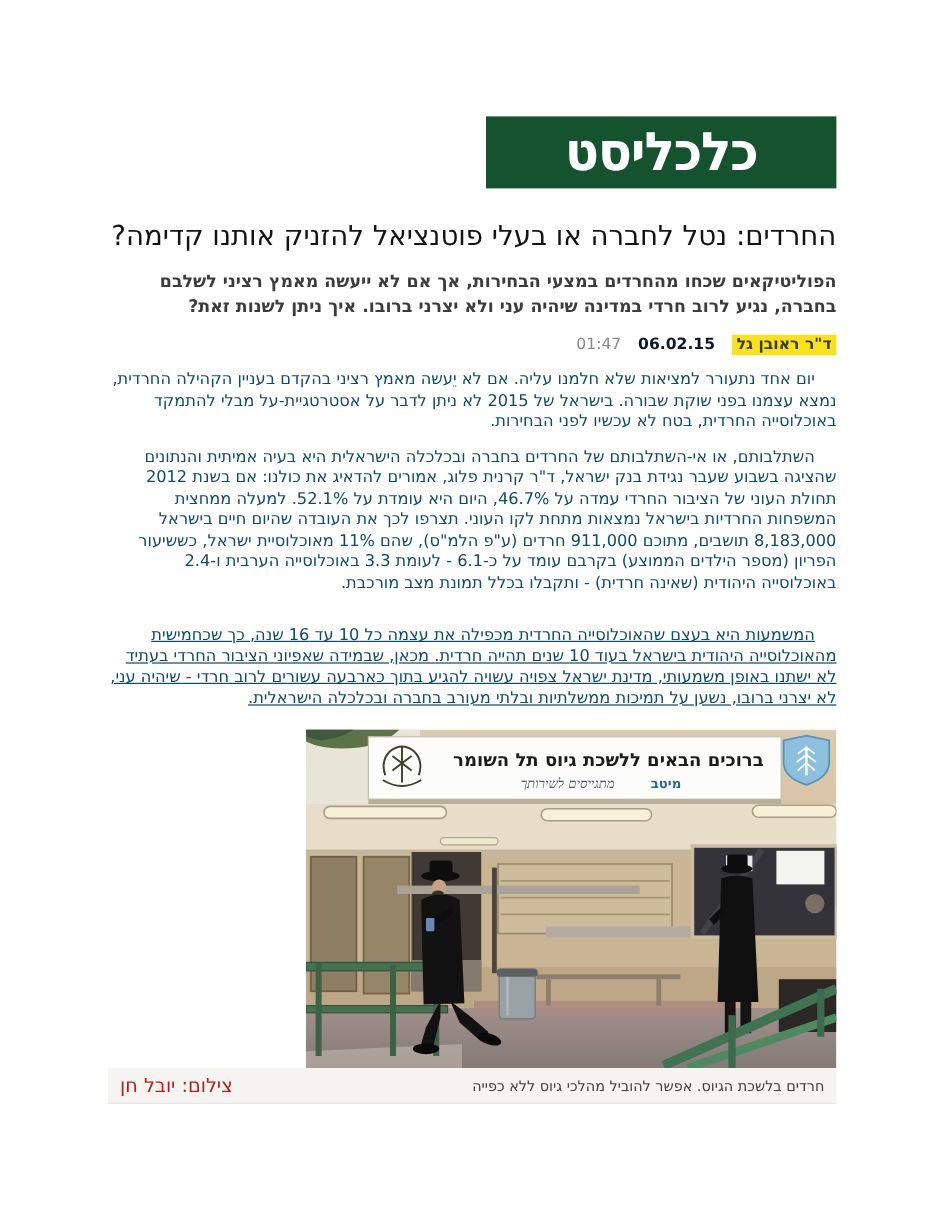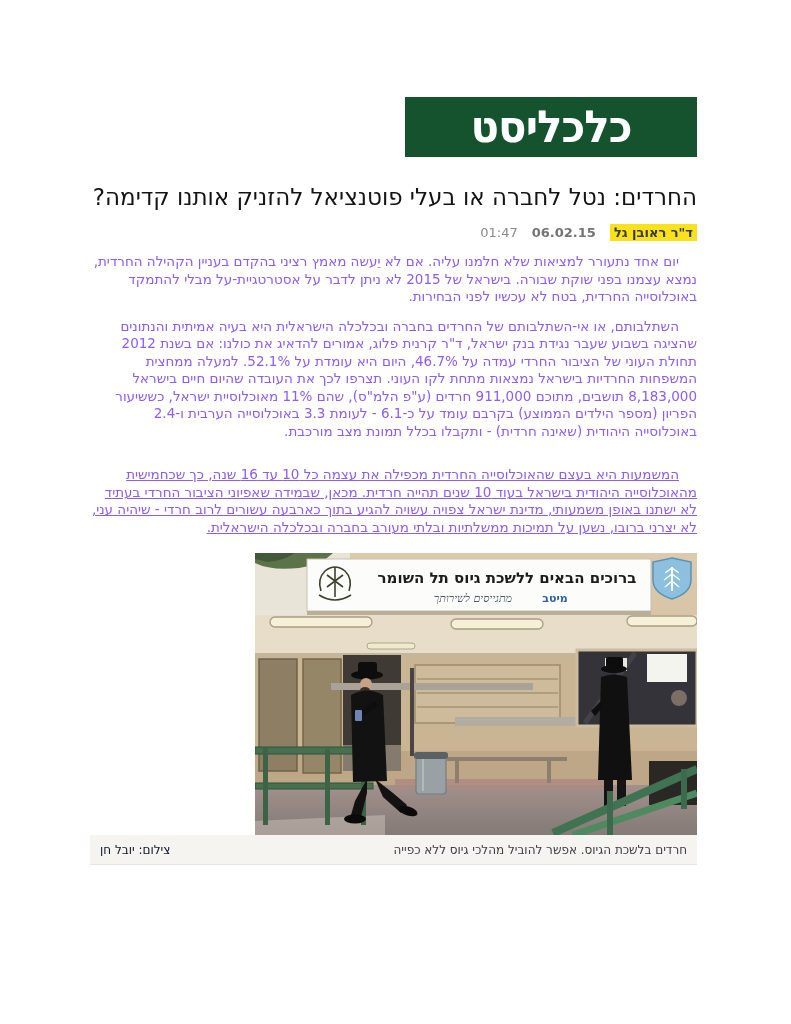--- a/index.html
+++ b/index.html
@@ -12,47 +12,48 @@
   .logo{display:flex;align-items:center;justify-content:center;
     width:292px;height:60px;margin-top:97px;text-decoration:none;cursor:pointer;}
   .logo span{color:#fff;font-weight:bold;font-size:42px;letter-spacing:-1px;line-height:1;transform:scaleY(1.05);}
   
   h1.headline{margin:26px 0 0 0;font-size:23px;line-height:29px;font-weight:normal;color:#141414;text-align:right;}
   
   .subhead{margin:13px 0 0 0;font-size:14.5px;line-height:21px;font-weight:bold;color:#3c3c3c;text-align:right;}
   
   .byline{margin-top:12px;text-align:left;font-size:13px;display:flex;flex-direction:row;justify-content:flex-start;gap:14px;align-items:baseline;}
   .byline .author{font-weight:bold;color:#3a3a3a;padding:1px 4px;cursor:pointer;}
-  .byline .date{font-weight:bold;color:#737373;direction:ltr;}
+  .byline .date{font-weight:bold;color:#0f172a;direction:ltr;}
   .byline .time{color:#8a8a8a;direction:ltr;}
   
-  .body-para{margin:12px 0 0 0;font-size:13.5px;line-height:17.5px;color:#8b5cf6;text-align:right;text-indent:18px;}
+  .body-para{margin:12px 0 0 0;font-size:13.5px;line-height:17.5px;color:#0c4a6e;text-align:right;text-indent:18px;}
   .body-para.spaced{margin-top:26px;text-decoration:underline;}
   
   figure.photo{margin:17px 0 0 0;width:442px;height:282px;position:relative;}
   figure.photo svg{display:block;}
   .caption-bar{width:607px;height:30px;background:#f5f4f1;border-bottom:1px solid #e7e6e2;
     display:flex;justify-content:space-between;align-items:center;box-sizing:border-box;padding:0 10px;}
   .caption-bar .caption{font-size:12px;color:#404040;}
-  .caption-bar .credit{font-size:12px;color:#0f172a;}
+  .caption-bar .credit{font-size:16px;color:#b91c1c;}
   .sign-text1{font-family:"DejaVu Sans",sans-serif;font-weight:bold;font-size:15px;fill:#1c1c1c;}
   .sign-brand{font-family:"DejaVu Sans",sans-serif;font-weight:bold;font-size:11px;fill:#2a5fa8;}
   .sign-script{font-family:"DejaVu Serif",serif;font-style:italic;font-size:11px;fill:#4e5a68;}
 </style>
 </head>
 <body>
 
 <div class="content">
 
   <a class="logo" style="background:#14532d;">
     <span>כלכליסט</span>
   </a>
 
   <h1 class="headline">החרדים: נטל לחברה או בעלי פוטנציאל להזניק אותנו קדימה?</h1>
 
+  <p class="subhead">הפוליטיקאים שכחו מהחרדים במצעי הבחירות, אך אם לא ייעשה מאמץ רציני לשלבם בחברה, נגיע לרוב חרדי במדינה שיהיה עני ולא יצרני ברובו. איך ניתן לשנות זאת?</p>
 
   <div class="byline">
     <span class="author" style="background:#f9e21c;">ד"ר ראובן גל</span>
     <span class="date">06.02.15</span>
     <span class="time">01:47</span>
   </div>
 
   <p class="body-para">יום אחד נתעורר למציאות שלא חלמנו עליה. אם לא יֵעשה מאמץ רציני בהקדם בעניין הקהילה החרדית, נמצא עצמנו בפני שוקת שבורה. בישראל של 2015 לא ניתן לדבר על אסטרטגיית-על מבלי להתמקד באוכלוסייה החרדית, בטח לא עכשיו לפני הבחירות.</p>
   <p class="body-para">השתלבותם, או אי-השתלבותם של החרדים בחברה ובכלכלה הישראלית היא בעיה אמיתית והנתונים שהציגה בשבוע שעבר נגידת בנק ישראל, ד"ר קרנית פלוג, אמורים להדאיג את כולנו: אם בשנת 2012 תחולת העוני של הציבור החרדי עמדה על 46.7%, היום היא עומדת על 52.1%. למעלה ממחצית המשפחות החרדיות בישראל נמצאות מתחת לקו העוני. תצרפו לכך את העובדה שהיום חיים בישראל 8,183,000 תושבים, מתוכם 911,000 חרדים (ע"פ הלמ"ס), שהם 11% מאוכלוסיית ישראל, כששיעור הפריון (מספר הילדים הממוצע) בקרבם עומד על כ-6.1 - לעומת 3.3 באוכלוסייה הערבית ו-2.4 באוכלוסייה היהודית (שאינה חרדית) - ותקבלו בכלל תמונת מצב מורכבת.</p>
   <p class="body-para spaced">המשמעות היא בעצם שהאוכלוסייה החרדית מכפילה את עצמה כל 10 עד 16 שנה, כך שכחמישית מהאוכלוסייה היהודית בישראל בעוד 10 שנים תהייה חרדית. מכאן, שבמידה שאפיוני הציבור החרדי בעתיד לא ישתנו באופן משמעותי, מדינת ישראל צפויה עשויה להגיע בתוך כארבעה עשורים לרוב חרדי - שיהיה עני, לא יצרני ברובו, נשען על תמיכות ממשלתיות ובלתי מעורב בחברה ובכלכלה הישראלית.</p>

